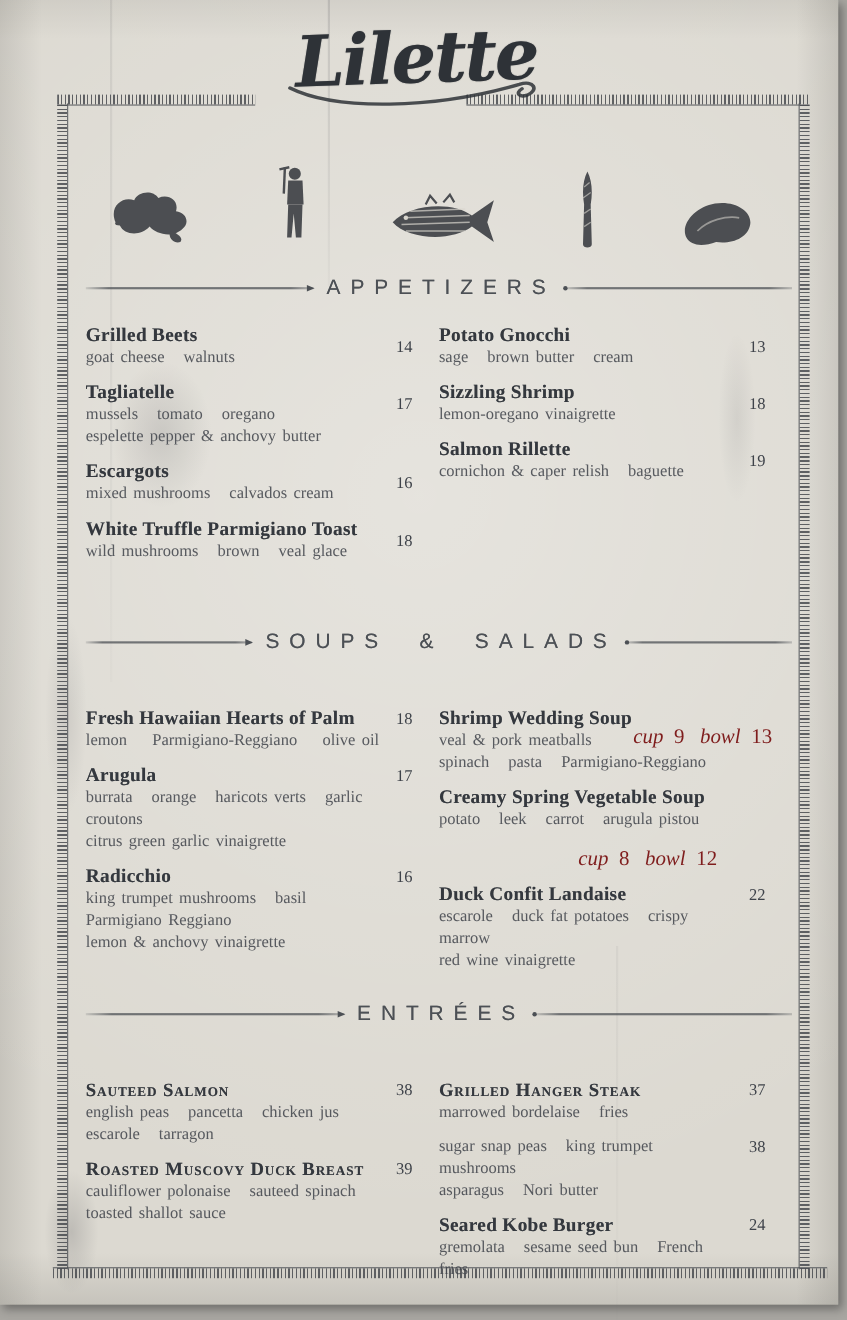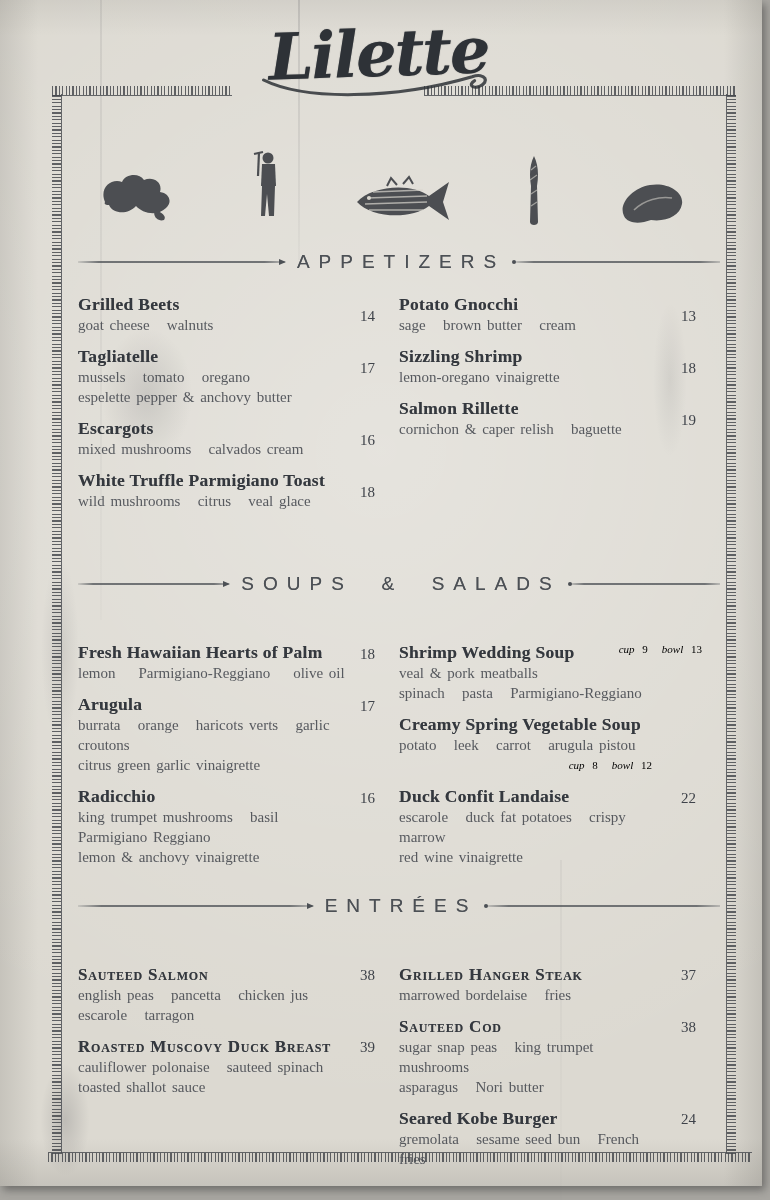--- a/index.html
+++ b/index.html
@@ -92,21 +92,21 @@
   .desc{
     font-size:15px;color:rgba(64,68,74,.86);line-height:20px;
     white-space:pre-wrap;word-spacing:2px;
   }
   .price{
     position:absolute;right:24px;font-size:15px;color:#3f434a;line-height:18px;
   }
   #menu-section-appetizers .price{top:13px;}
   #menu-section-soups-salads .price{top:3px;}
   #menu-section-entrees .price{top:2px;}
-  .variants{font-size:11px;color:#000000;}
+  .variants{font-size:19px;color:#7f1d1d;margin-top:16px;}
   .variants.inline{position:absolute;right:18px;top:1px;white-space:pre;}
   .variants.below{display:block;text-align:right;margin-right:16px;line-height:20px;white-space:pre;}
   .variants .vlab{font-style:italic;margin:0 5px 0 14px;}
   .variants .vlab:first-child{margin-left:0;}
 </style>
 </head>
 <body>
 
 <div class="paper"></div>
 <div class="stain s1"></div>
@@ -181,21 +181,21 @@
             <div class="desc">espelette pepper &amp; anchovy butter</div>
           </div>
           <div class="menu-item">
             <div class="iname">Escargots</div>
             <span class="price">16</span>
             <div class="desc">mixed mushrooms   calvados cream</div>
           </div>
           <div class="menu-item">
             <div class="iname">White Truffle Parmigiano Toast</div>
             <span class="price">18</span>
-            <div class="desc">wild mushrooms   citrus   veal glace</div>
+            <div class="desc">wild mushrooms   brown   veal glace</div>
           </div>
         </div>
         <div class="col">
           <div class="menu-item">
             <div class="iname">Potato Gnocchi</div>
             <span class="price">13</span>
             <div class="desc">sage   brown butter   cream</div>
           </div>
           <div class="menu-item">
             <div class="iname">Sizzling Shrimp</div>
@@ -279,21 +279,20 @@
             <div class="desc">toasted shallot sauce</div>
           </div>
         </div>
         <div class="col">
           <div class="menu-item">
             <div class="iname sc">Grilled Hanger Steak</div>
             <span class="price">37</span>
             <div class="desc">marrowed bordelaise   fries</div>
           </div>
           <div class="menu-item">
-            <div class="iname sc">Sauteed Cod</div>
             <span class="price">38</span>
             <div class="desc">sugar snap peas   king trumpet mushrooms</div>
             <div class="desc">asparagus   Nori butter</div>
           </div>
           <div class="menu-item">
             <div class="iname">Seared Kobe Burger</div>
             <span class="price">24</span>
             <div class="desc">gremolata   sesame seed bun   French fries</div>
           </div>
         </div>

